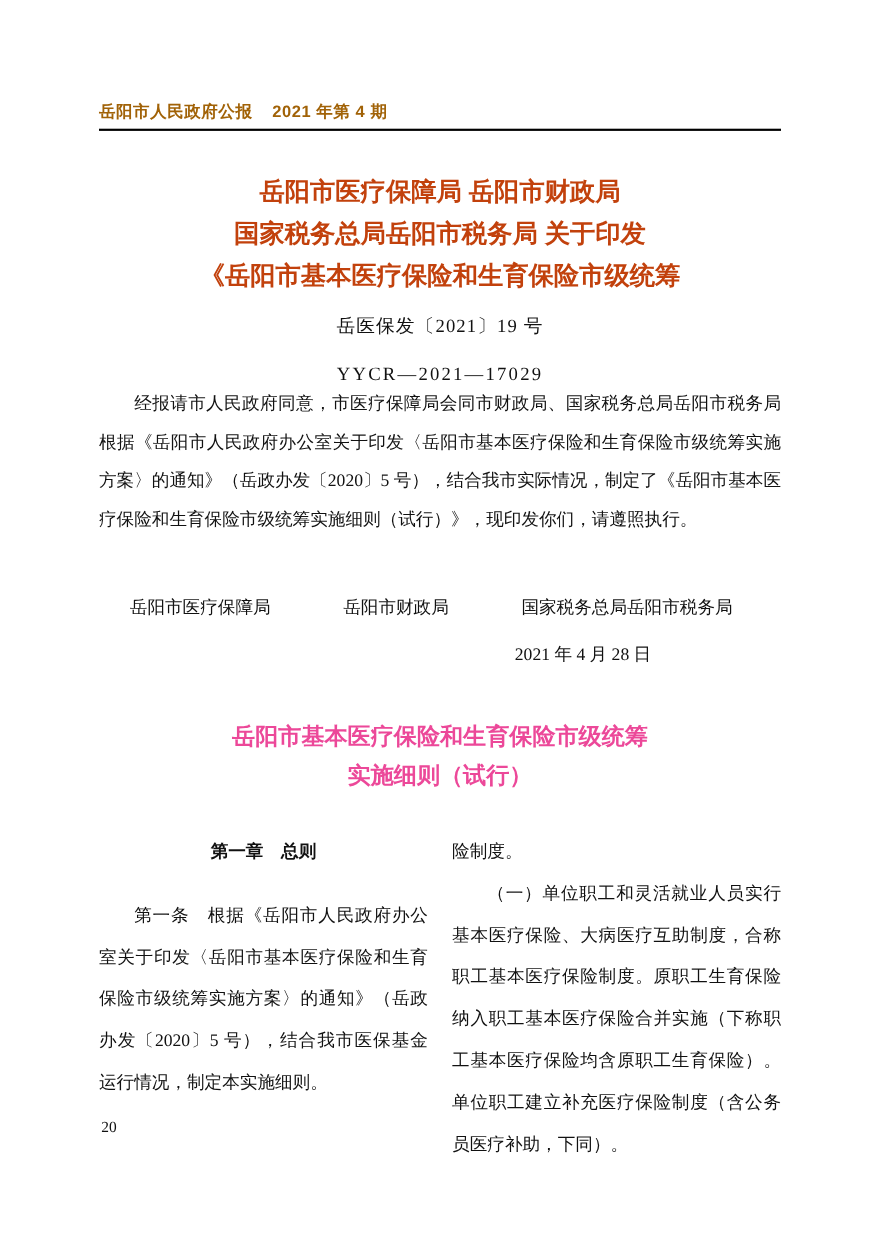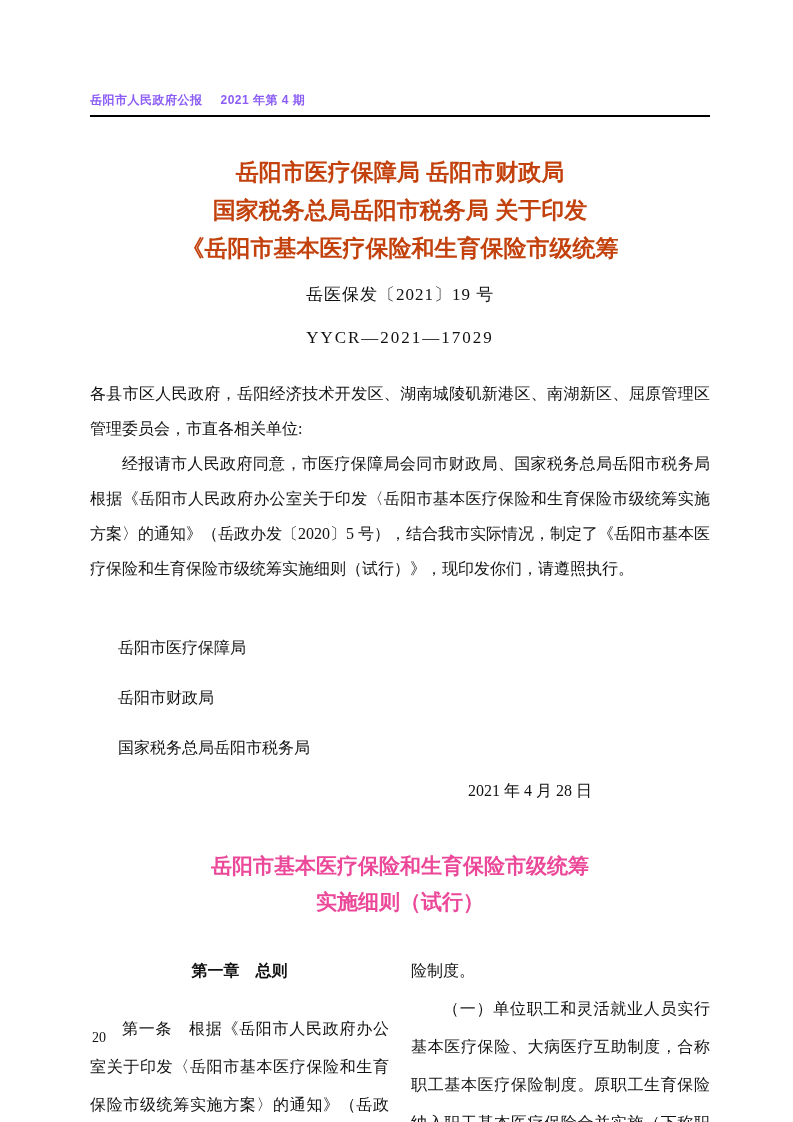--- a/index.html
+++ b/index.html
@@ -15,23 +15,23 @@
   .page {
     position: absolute;
     inset: 0;
     padding: 0 83px 0 90px;
   }
   
   .running-header {
     margin-top: 92px;
     font-family: "Liberation Sans", "DejaVu Sans", sans-serif;
     font-weight: bold;
-    font-size: 12px;
+    font-size: 15px;
     letter-spacing: 0.5px;
-    color: #8b5cf6;
+    color: #a16207;
   }
   .running-header .issue { margin-left: 18px; }
   .header-rule {
     margin-top: 6px;
     height: 2px;
     background: #000000;
   }
   
   .notice-title {
     margin-top: 36px;
@@ -70,23 +70,22 @@
     line-height: 35px;
     text-align: justify;
     text-justify: inter-character;
     text-indent: 2em;
   }
   
   .signature-row {
     margin-top: 52px;
     padding-left: 28px;
     display: flex;
-    gap: 29px;
+    gap: 66px;
     font-size: 16px;
-    flex-direction: column;
   }
   .notice-date {
     margin-top: 22px;
     text-align: right;
     padding-right: 118px;
     font-size: 16px;
   }
   
   .reg-title {
     margin-top: 46px;
@@ -114,21 +113,21 @@
   .chapter-heading {
     text-align: center;
     font-weight: bold;
     margin-bottom: 20px;
   }
   .col p.indent { text-indent: 2em; }
   
   .page-number {
     position: absolute;
     left: 92px;
-    bottom: 76px;
+    bottom: 88px;
     font-size: 14px;
     font-family: "Liberation Serif", "DejaVu Serif", serif;
     text-align: right;
   }
 </style>
 </head>
 <body>
 
 <div class="page">
 
@@ -139,21 +138,20 @@
 
   <div class="notice-title">
     <span>岳阳市医疗保障局 岳阳市财政局</span>
     <span>国家税务总局岳阳市税务局 关于印发</span>
     <span>《岳阳市基本医疗保险和生育保险市级统筹</span>
   </div>
 
   <div class="doc-number">岳医保发〔2021〕19 号</div>
   <div class="doc-code">YYCR—2021—17029</div>
 
-  <p class="salutation">各县市区人民政府，岳阳经济技术开发区、湖南城陵矶新港区、南湖新区、屈原管理区管理委员会，市直各相关单位:</p>
   <p class="notice-body">经报请市人民政府同意，市医疗保障局会同市财政局、国家税务总局岳阳市税务局根据《岳阳市人民政府办公室关于印发〈岳阳市基本医疗保险和生育保险市级统筹实施方案〉的通知》（岳政办发〔2020〕5 号），结合我市实际情况，制定了《岳阳市基本医疗保险和生育保险市级统筹实施细则（试行）》，现印发你们，请遵照执行。</p>
 
   <div class="signature-row">
     <span>岳阳市医疗保障局</span>
     <span>岳阳市财政局</span>
     <span>国家税务总局岳阳市税务局</span>
   </div>
   <div class="notice-date">2021 年 4 月 28 日</div>
 
   <div class="reg-title">

